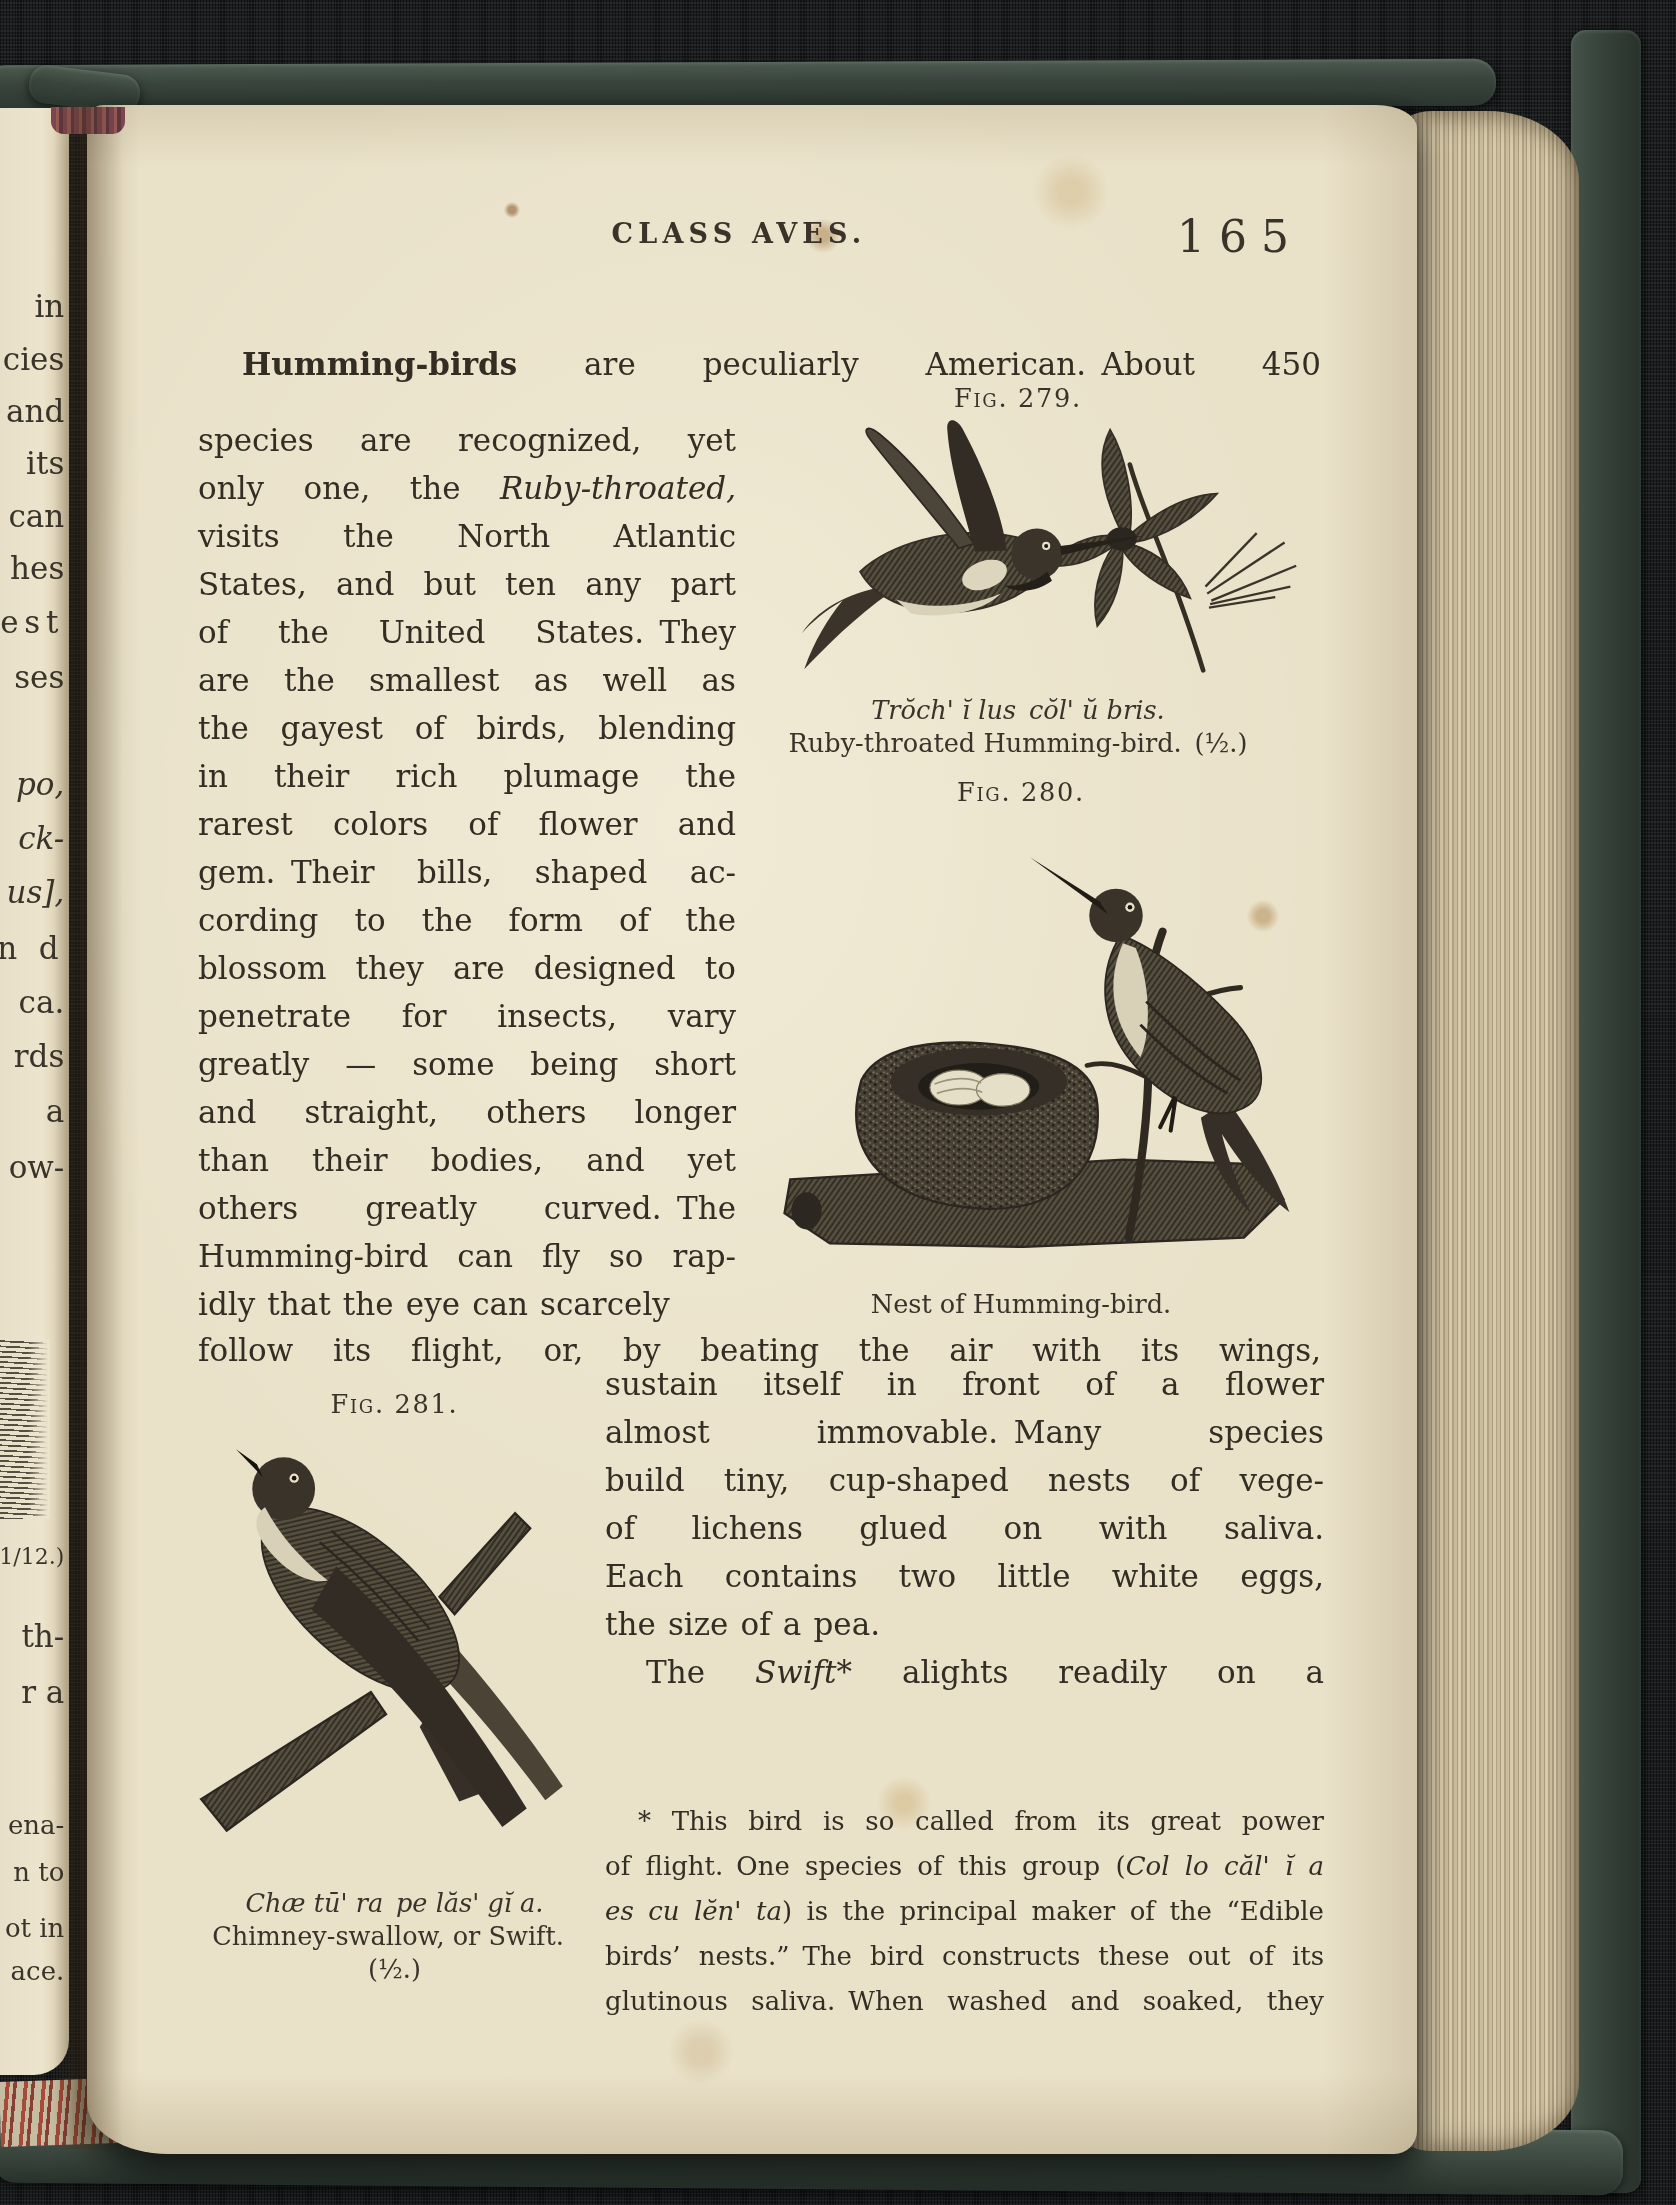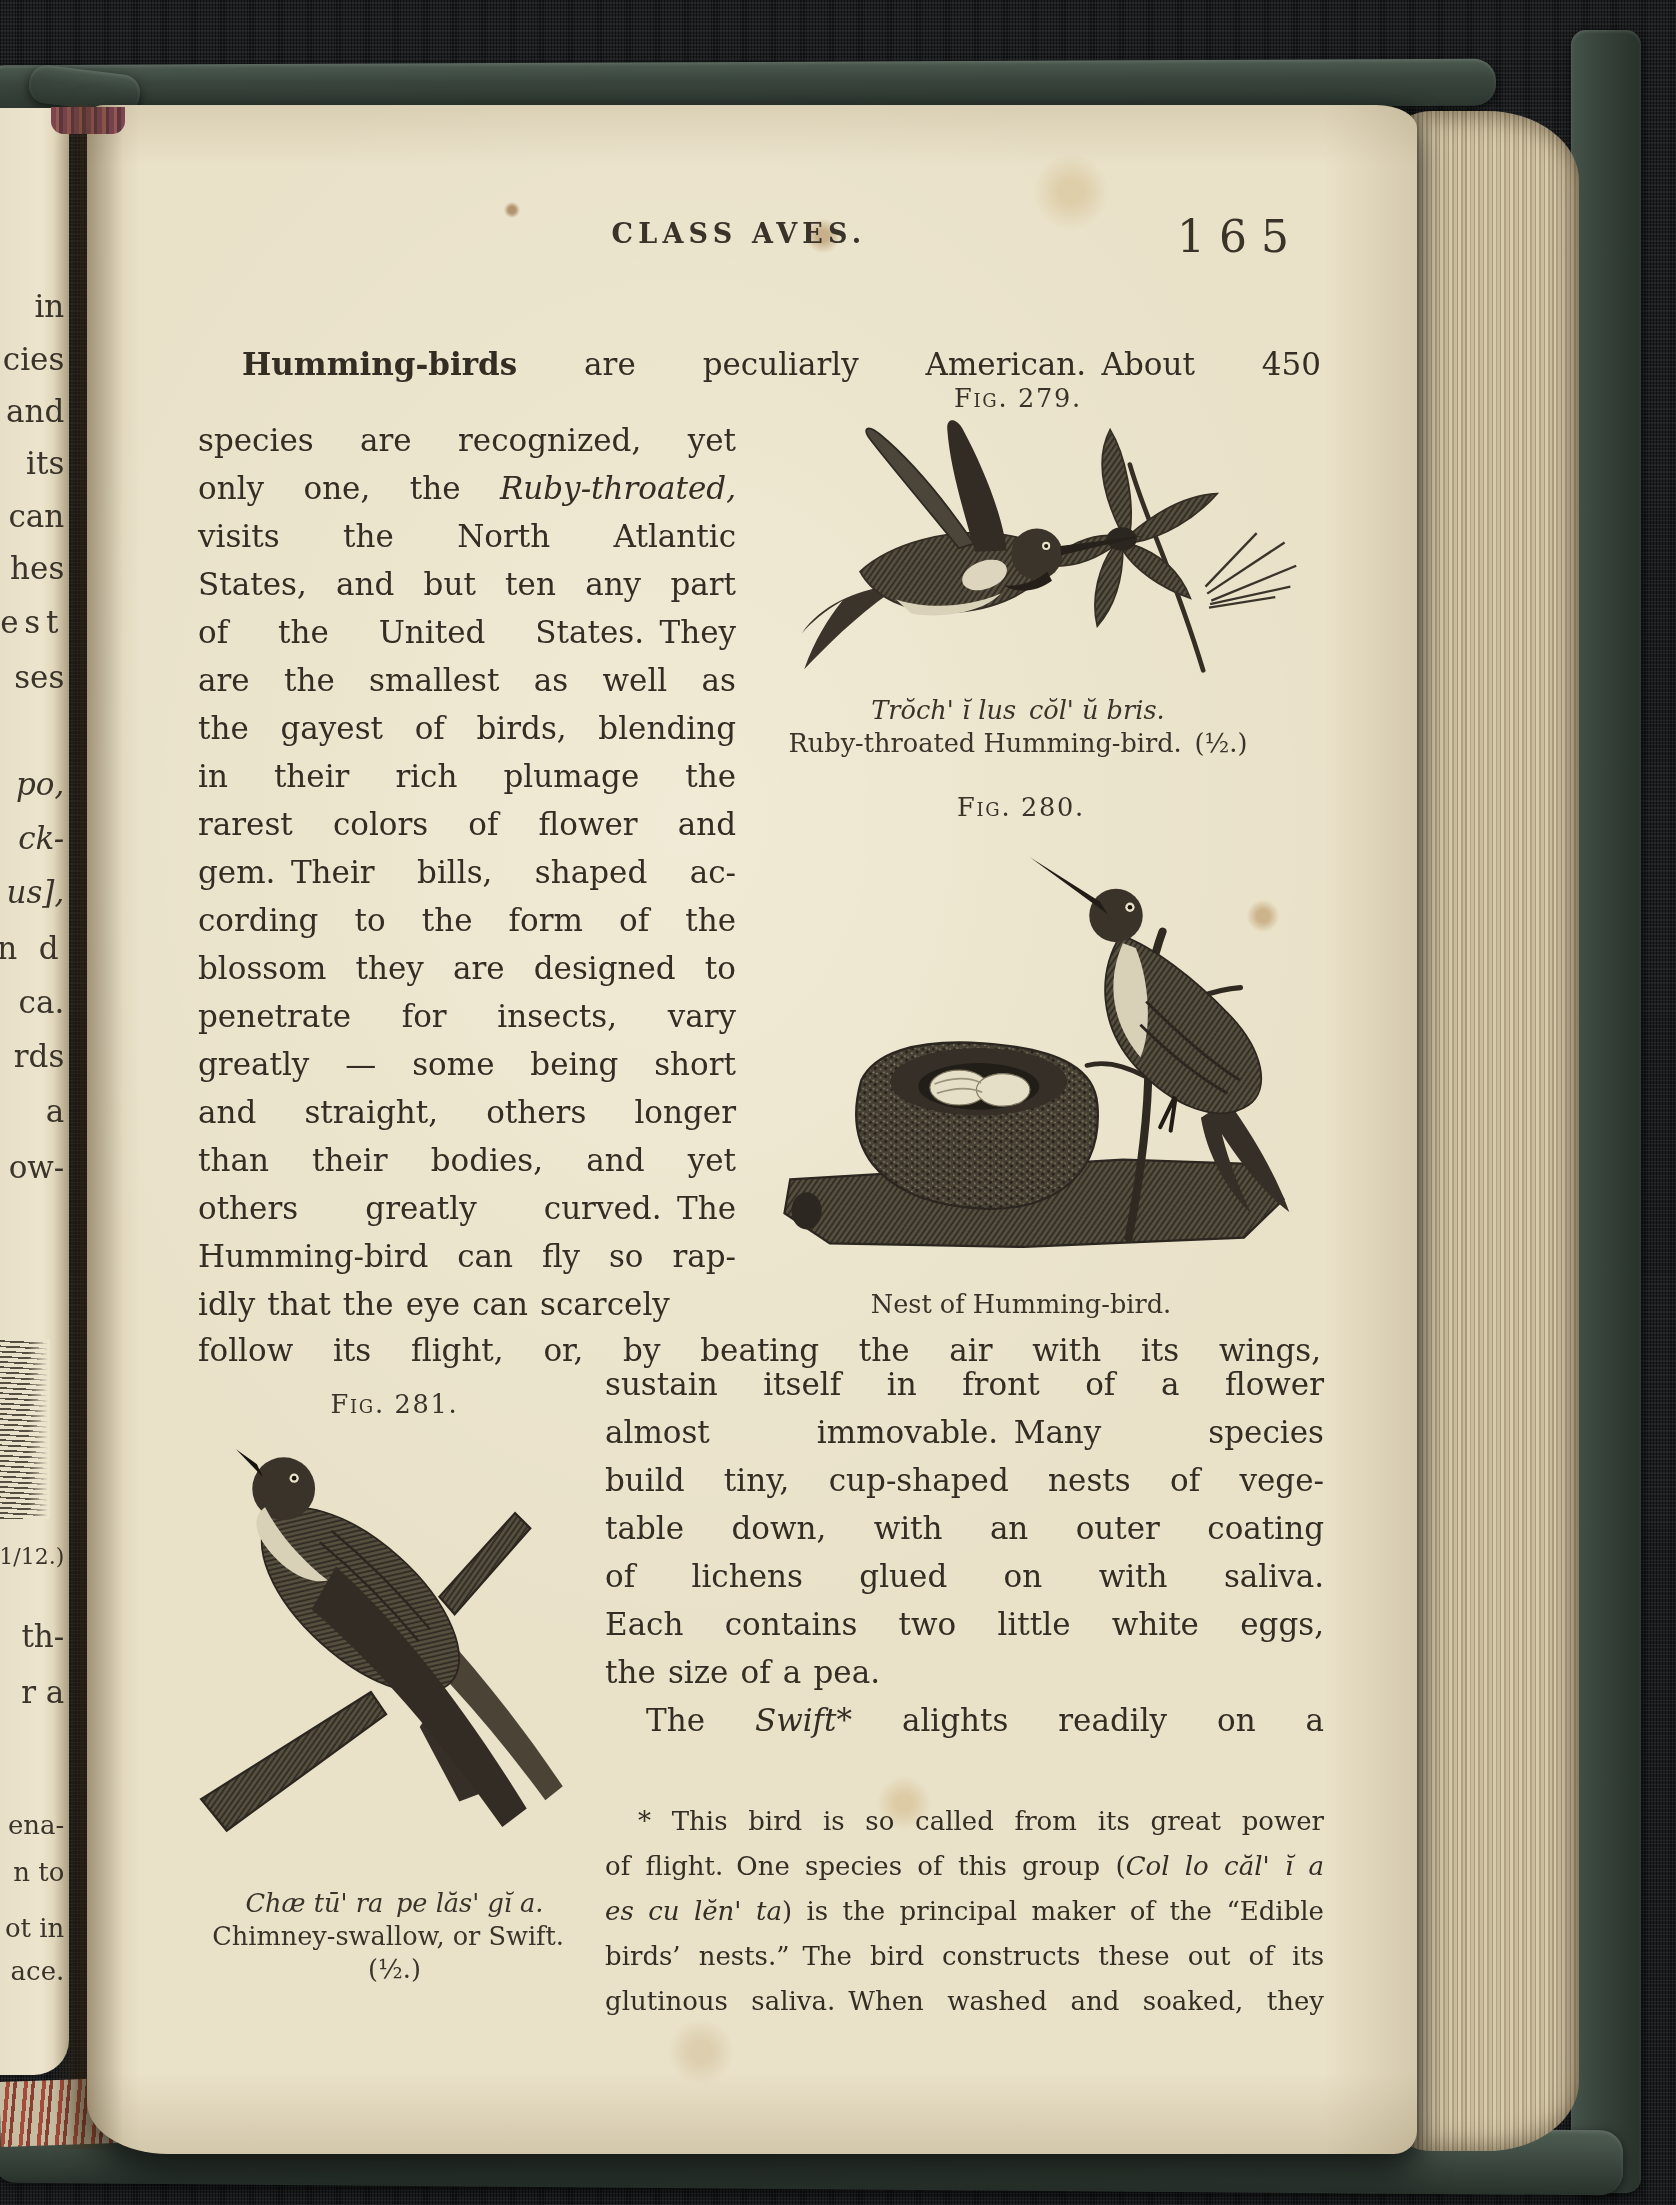--- a/index.html
+++ b/index.html
@@ -159,21 +159,20 @@
       <div class="jline">Humming-bird can fly so rap-</div>
       <div class="jline noj">idly that the eye can scarcely</div>
     </div>
 
     <div class="abs bodytext jline fullwidth">follow its flight, or, by beating the air with its wings,</div>
 
     <div class="abs bodytext rightcol">
       <div class="jline">sustain itself in front of a flower</div>
       <div class="jline">almost immovable. Many species</div>
       <div class="jline">build tiny, cup-shaped nests of vege-</div>
-      <div class="jline">table down, with an outer coating</div>
       <div class="jline">of lichens glued on with saliva.</div>
       <div class="jline">Each contains two little white eggs,</div>
       <div class="jline noj">the size of a pea.</div>
       <div class="jline indent"><span>The </span><span class="it">Swift</span><span>* alights readily on a</span></div>
     </div>
 
     <div class="abs figlabel ctr" style="left:640px;top:278px;width:582px">Fig. 279.</div>
     <svg class="fig-svg" style="left:687px;top:314px" width="535" height="262" viewBox="0 0 920 450">
       <defs>
         <pattern id="f1h" width="8" height="8" patternUnits="userSpaceOnUse" patternTransform="rotate(35)">
@@ -205,21 +204,21 @@
       <path d="M346,228 C320,140 302,74 298,18 C296,-2 312,-4 324,16 C362,86 394,170 400,226 Z" fill="#322c24"></path>
       <circle cx="452" cy="232" r="44" fill="#3a342b"></circle>
       <path d="M470,262 C450,280 420,288 396,286 C416,300 452,298 478,278 Z" fill="#241f19"></path>
       <circle cx="468" cy="218" r="7" fill="#e9e2ca"></circle>
         <circle cx="468" cy="218" r="3.5" fill="#1c1813"></circle>
       <path d="M492,218 L638,200 L494,234 Z" fill="#26211b"></path>
     </svg>
     <div class="abs caption ctr it" style="left:640px;top:589px;width:582px">Trŏch' ĭ lus cŏl' ŭ bris.</div>
     <div class="abs caption ctr" style="left:640px;top:622px;width:582px">Ruby-throated Humming-bird. (½.)</div>
 
-    <div class="abs figlabel ctr" style="left:643px;top:687px;width:582px">Fig. 280.</div>
+    <div class="abs figlabel ctr" style="left:643px;top:672px;width:582px">Fig. 280.</div>
     <svg class="fig-svg" style="left:687px;top:722px" width="570" height="442" viewBox="0 0 980 760">
       <defs>
         <pattern id="f2h" width="8" height="8" patternUnits="userSpaceOnUse" patternTransform="rotate(35)">
           <rect width="8" height="8" fill="#57503f"></rect>
             <line x1="2" y1="0" x2="2" y2="8" stroke="#2d2821" stroke-width="3"></line>
         </pattern>
         <pattern id="f2s" width="18" height="14" patternUnits="userSpaceOnUse">
           <rect width="18" height="14" fill="#474034"></rect>
           <circle cx="4" cy="4" r="2.2" fill="#221e18"></circle>
             <circle cx="12" cy="9" r="2.6" fill="#23201a"></circle>

